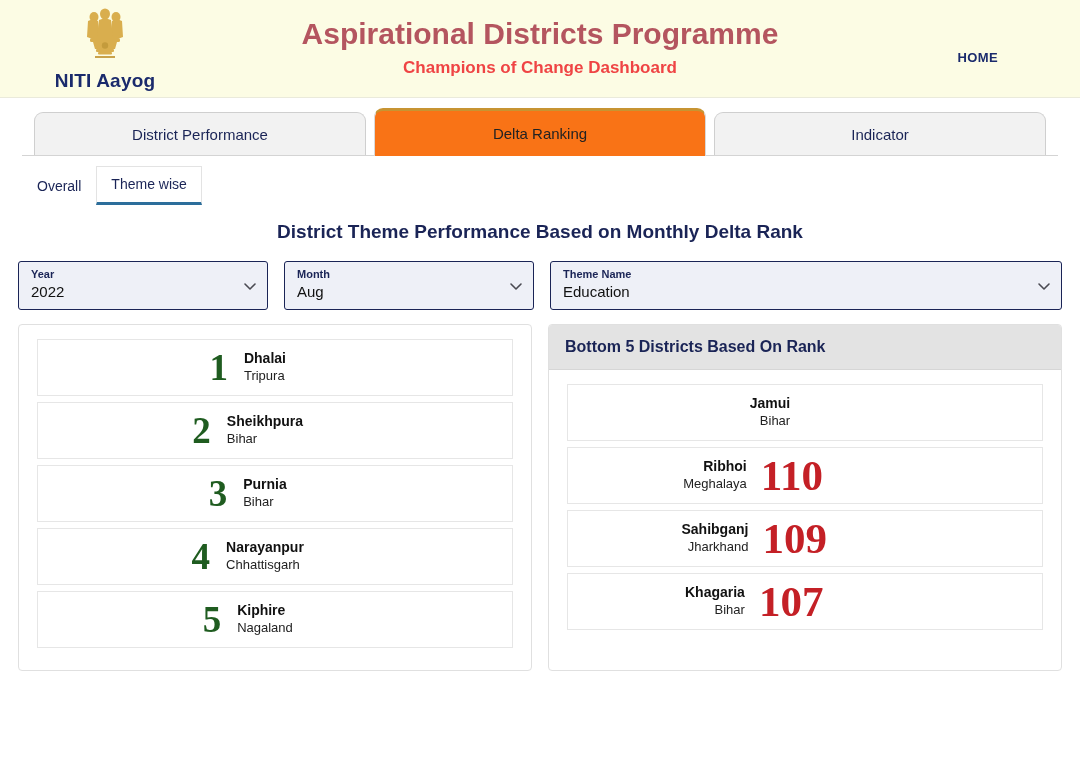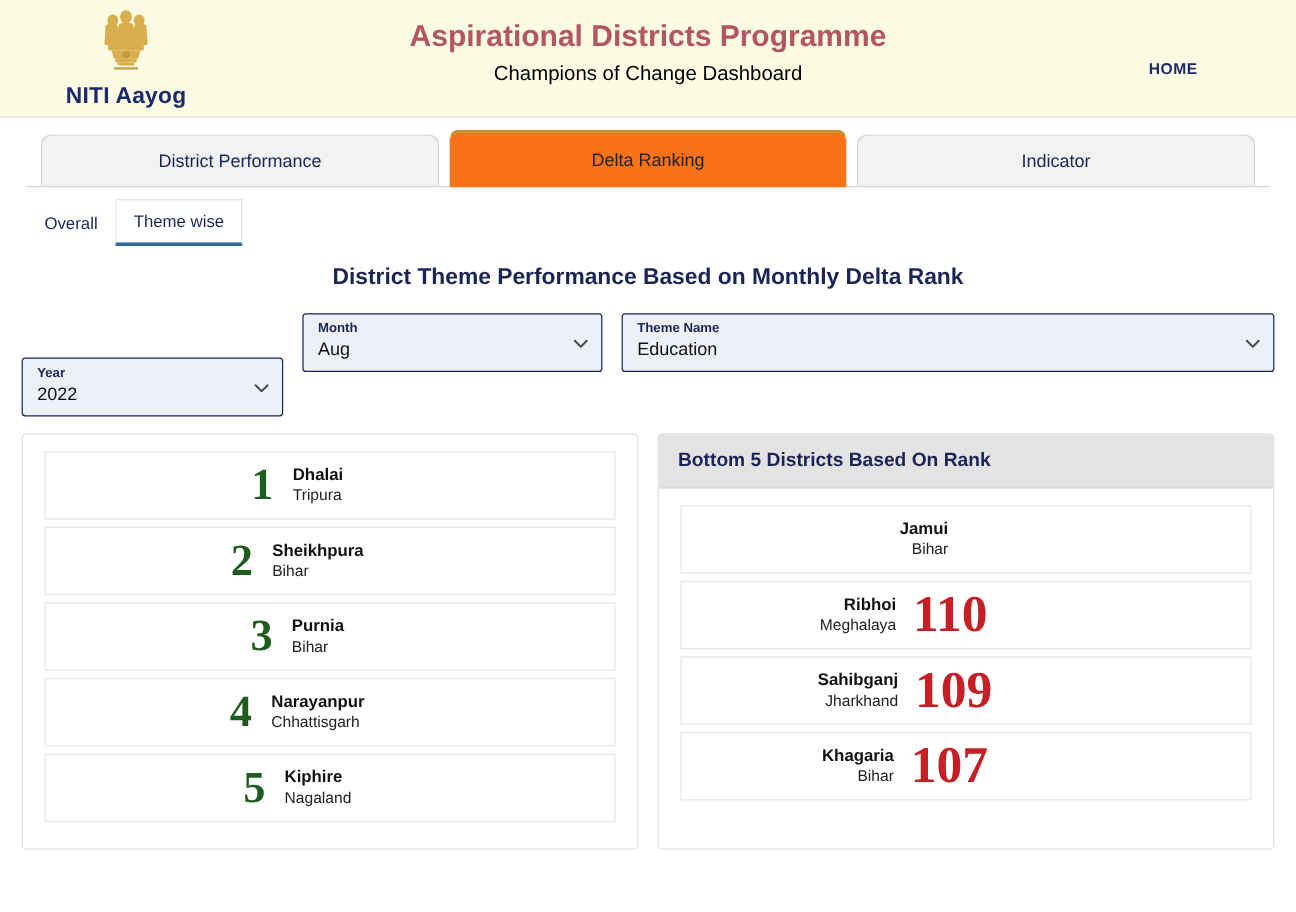--- a/index.html
+++ b/index.html
@@ -51,30 +51,30 @@
 
   .header-titles {
     position: absolute;
     left: 0; right: 0;
     top: 14px;
     text-align: center;
     pointer-events: none;
   }
 
   .header-title {
-    font-size: 25px;
+    font-size: 30px;
     font-weight: bold;
     color: #b4555f;
     line-height: 1.3;
   }
 
   .header-subtitle {
     font-size: 17px;
-    font-weight: normal;
-    color: #000000;
+    font-weight: bold;
+    color: #ef4444;
     margin-top: 5px;
   }
 
   .home-link {
     position: absolute;
     right: 82px;
     top: 50px;
     font-size: 13px;
     font-weight: bold;
     color: #1a2a6c;
@@ -181,21 +181,21 @@
     border-radius: 3px;
     background: #eef0f7;
     height: 49px;
     padding: 5px 30px 5px 12px;
     cursor: pointer;
     display: flex;
     flex-direction: column;
     justify-content: center;
   }
 
-  .select-year  { width: 218px; margin-top: 37px; }
+  .select-year  { width: 250px; }
   .select-month { width: 250px; }
   .select-theme { flex: 1 1 auto; }
 
   .select-label {
     font-size: 11px;
     font-weight: bold;
     color: #1a2456;
     line-height: 1.2;
   }
 

